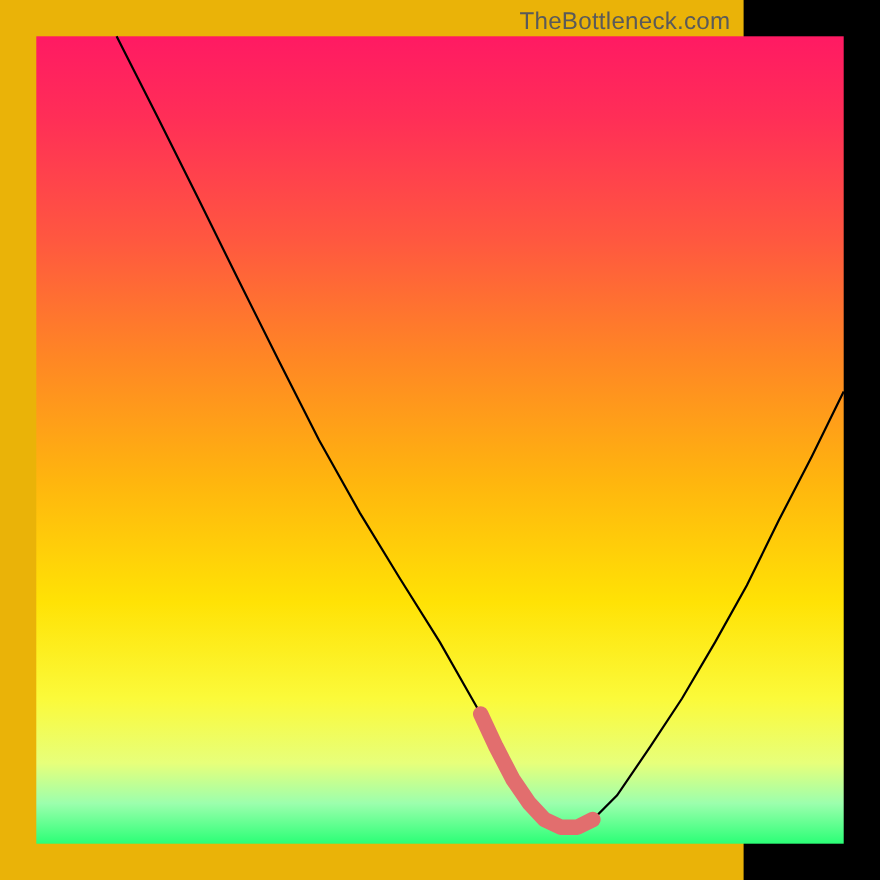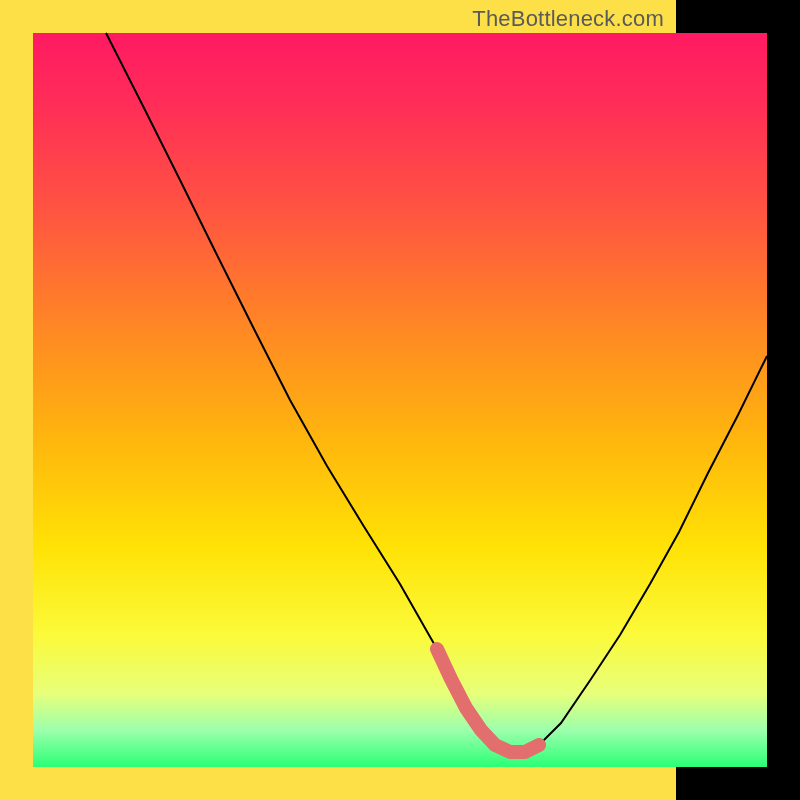--- a/index.html
+++ b/index.html
@@ -10,21 +10,21 @@
     background: #000;
     overflow: hidden;
     font-family: Arial, Helvetica, sans-serif;
   }
   .frame {
     position: absolute;
     left: 0;
     top: 0;
     width: 676px;
     height: 800px;
-    background: #fde047;
+    background: #eab308;
   }
   .plot-area {
     position: absolute;
     left: 33px;
     top: 33px;
     width: 734px;
     height: 734px;
     
     background: linear-gradient(
       to bottom,

